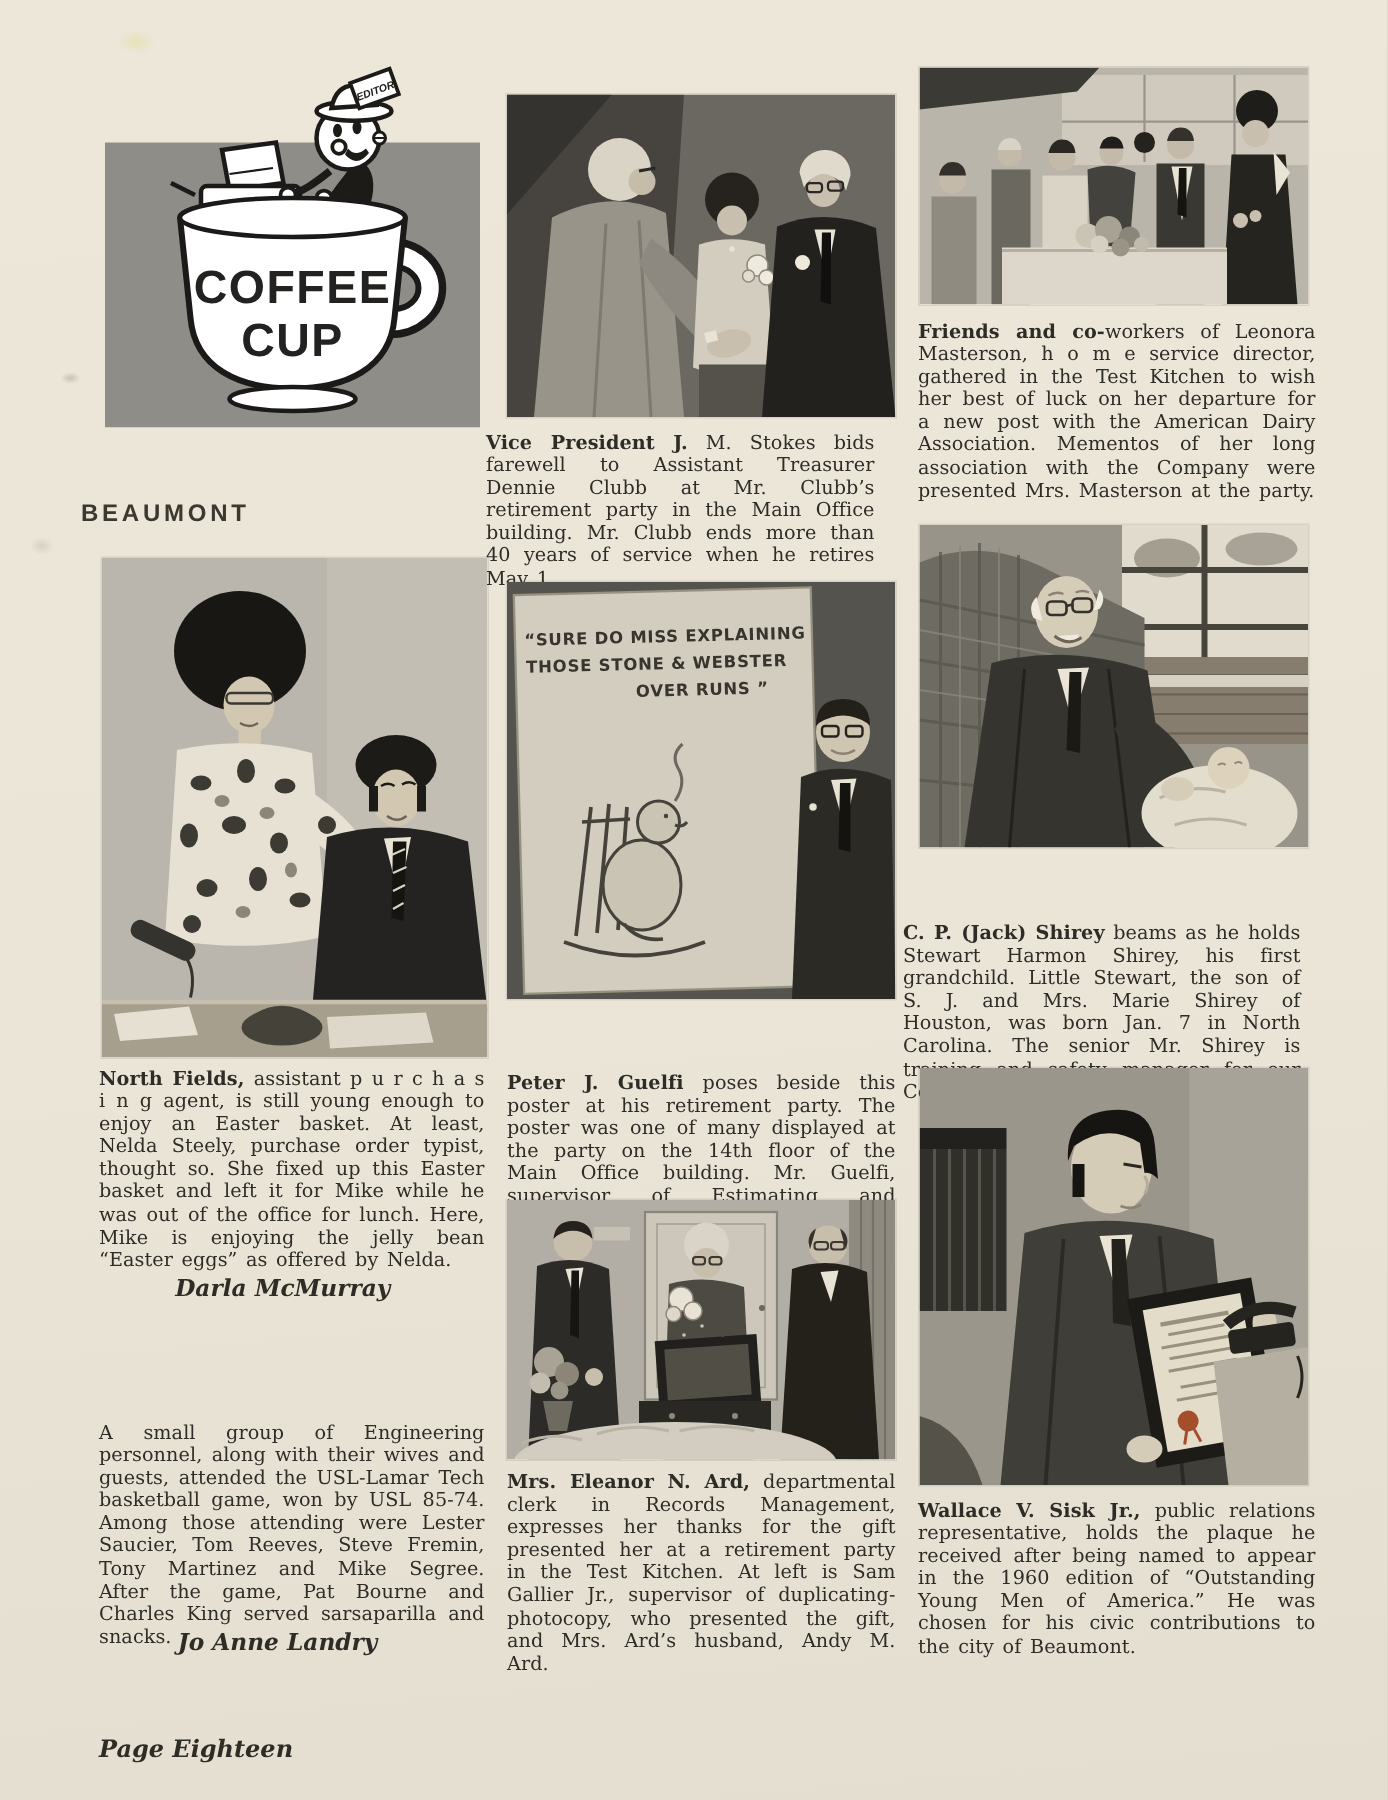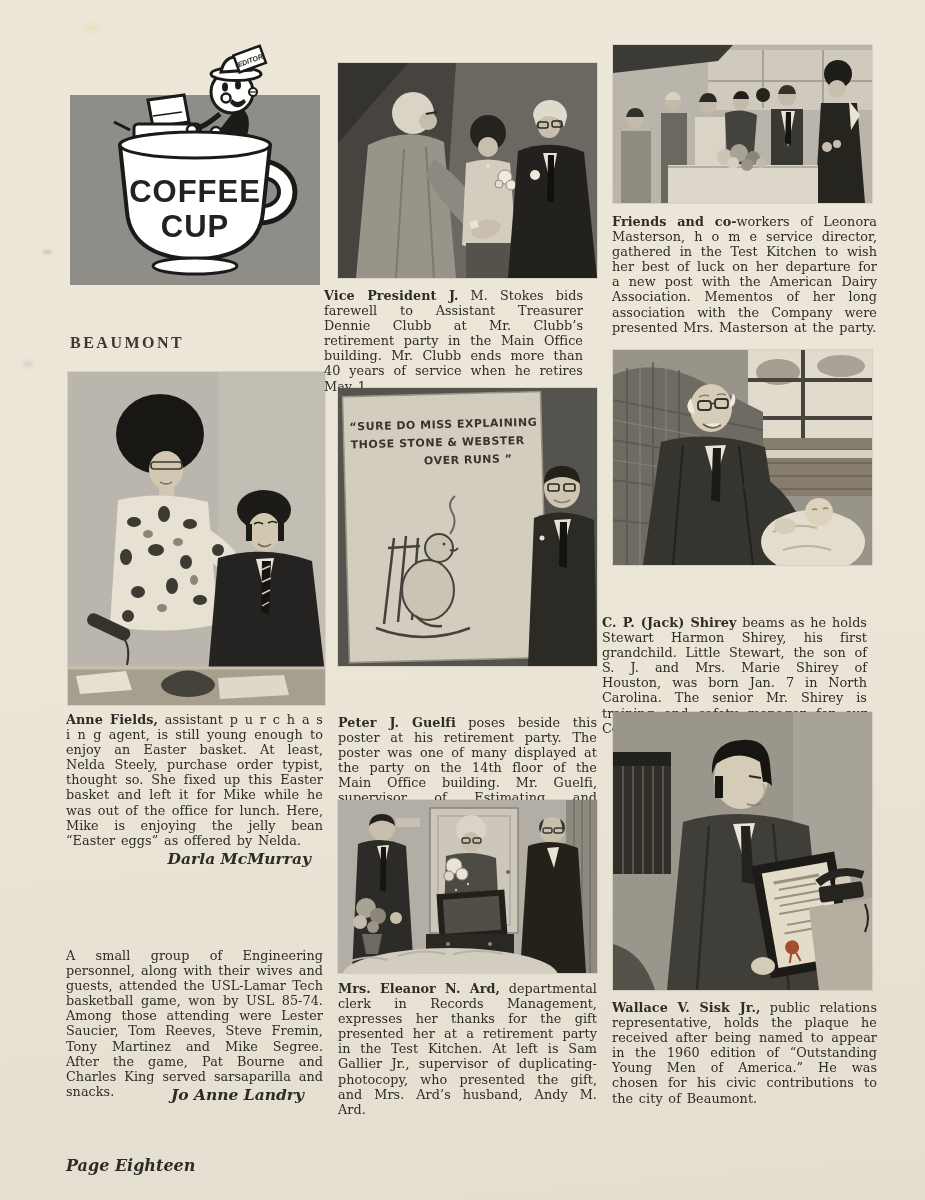--- a/index.html
+++ b/index.html
@@ -3,21 +3,21 @@
 <meta charset="utf-8">
 <style>
   html,body{margin:0;padding:0;background:#d8d3c5;}
   .page{
     position:relative;width:925px;height:1200px;margin:0 auto;overflow:hidden;
     background:linear-gradient(175deg,#ece7d9 0%,#eae5d7 55%,#e3decf 100%);
     font-family:"DejaVu Serif", serif;color:#2e2c27;
   }
   .caption{position:absolute;margin:0;text-align:justify;font-size:12.8px;line-height:15.1px;word-spacing:1.6px;letter-spacing:.05px;}
   .caption .lead{font-weight:700;}
-  .byline{position:absolute;font-style:italic;font-weight:700;font-size:15.5px;text-align:right;}
+  .byline{position:absolute;font-style:italic;font-weight:700;font-size:15.5px;text-align:center;}
   .section-heading{position:absolute;font-family:"Liberation Sans",sans-serif;font-weight:700;font-size:16px;letter-spacing:2.5px;color:#3a382f;}
   .page-footer{position:absolute;font-style:italic;font-weight:700;font-size:16px;}
   .photo{position:absolute;overflow:hidden;box-shadow:0 0 0 1px rgba(40,38,32,.10);}
   .photo svg{display:block;width:100%;height:100%;}
   .logo-box{position:absolute;}
   .logo-box svg{display:block;width:100%;height:100%;}
   .smudge{position:absolute;border-radius:50%;pointer-events:none;}
 </style>
 </head>
 <body>
@@ -69,21 +69,21 @@
         <ellipse cx="193" cy="152" rx="16" ry="14" fill="#8f8d88" stroke="#1b1a18" stroke-width="4"></ellipse>
         <path d="M50,105 C50,99 82,93 125,93 C168,93 200,99 200,105 L193,172 C190,206 160,219 125,219 C90,219 60,206 57,172 Z" fill="#ffffff" stroke="#1b1a18" stroke-width="4"></path>
         <ellipse cx="125" cy="105" rx="75" ry="13" fill="#ffffff" stroke="#1b1a18" stroke-width="3"></ellipse>
         <ellipse cx="125" cy="226" rx="42" ry="8" fill="#ffffff" stroke="#1b1a18" stroke-width="3"></ellipse>
         <text x="125" y="162" text-anchor="middle" font-family="Liberation Sans, sans-serif" font-size="31" font-weight="700" letter-spacing="1" fill="#232220">COFFEE</text>
         <text x="125" y="197" text-anchor="middle" font-family="Liberation Sans, sans-serif" font-size="31" font-weight="700" letter-spacing="1" fill="#232220">CUP</text>
       </g>
     </svg>
   </div>
 
-  <div class="section-heading" style="left:70px;top:334px;font-family:Liberation Serif, serif;">BEAUMONT</div>
+  <div class="section-heading" style="left:54px;top:334px;">BEAUMONT</div>
 
   <div class="photo" style="left:68px;top:372px;width:257px;height:333px;">
     <svg viewBox="0 0 257 333">
       <rect width="257" height="333" fill="#bab6ad"></rect>
       <rect x="150" width="107" height="333" fill="#c2beb4"></rect>
 
       <ellipse cx="92" cy="62" rx="44" ry="40" fill="#181714"></ellipse>
       <ellipse cx="98" cy="98" rx="17" ry="19" fill="#d2c8b2"></ellipse>
       <rect x="83" y="90" width="31" height="7" rx="3" fill="none" stroke="#3a3730" stroke-width="1.6"></rect>
       <path d="M92,110 q6,4 12,0" stroke="#6e6456" stroke-width="1.5" fill="none"></path>
@@ -138,21 +138,21 @@
       <ellipse cx="120" cy="313" rx="27" ry="12" fill="#45423a"></ellipse>
       <path d="M98,308 q22,-16 44,0" stroke="#45423a" stroke-width="3" fill="none"></path>
       <g transform="rotate(25 40 254)">
         <rect x="18" y="248" width="46" height="13" rx="6" fill="#35332d"></rect>
       </g>
       <path d="M55,265 q8,10 4,28" stroke="#35332d" stroke-width="2" fill="none"></path>
     </svg>
   </div>
 
   <p class="caption" style="left:66px;top:712px;width:257px;">
-    <span class="lead">Anne Fields,</span>
+    <span class="lead">North Fields,</span>
     <span>assistant p u r c h a s i n g agent, is still young enough to enjoy an Easter basket. At least, Nelda Steely, purchase order typist, thought so. She fixed up this Easter basket and left it for Mike while he was out of the office for lunch. Here, Mike is enjoying the jelly bean “Easter eggs” as offered by Nelda.</span>
   </p>
   <div class="byline" style="left:66px;top:849px;width:245px;">Darla McMurray</div>
 
   <p class="caption" style="left:66px;top:948px;width:257px;">
     <span>A small group of Engineering personnel, along with their wives and guests, attended the USL-Lamar Tech basketball game, won by USL 85-74. Among those attending were Lester Saucier, Tom Reeves, Steve Fremin, Tony Martinez and Mike Segree. After the game, Pat Bourne and Charles King served sarsaparilla and snacks.</span>
   </p>
   <div class="byline" style="left:66px;top:1085px;width:238px;">Jo Anne Landry</div>
 
   <div class="page-footer" style="left:66px;top:1115px;margin-top:41px;">Page Eighteen</div>

